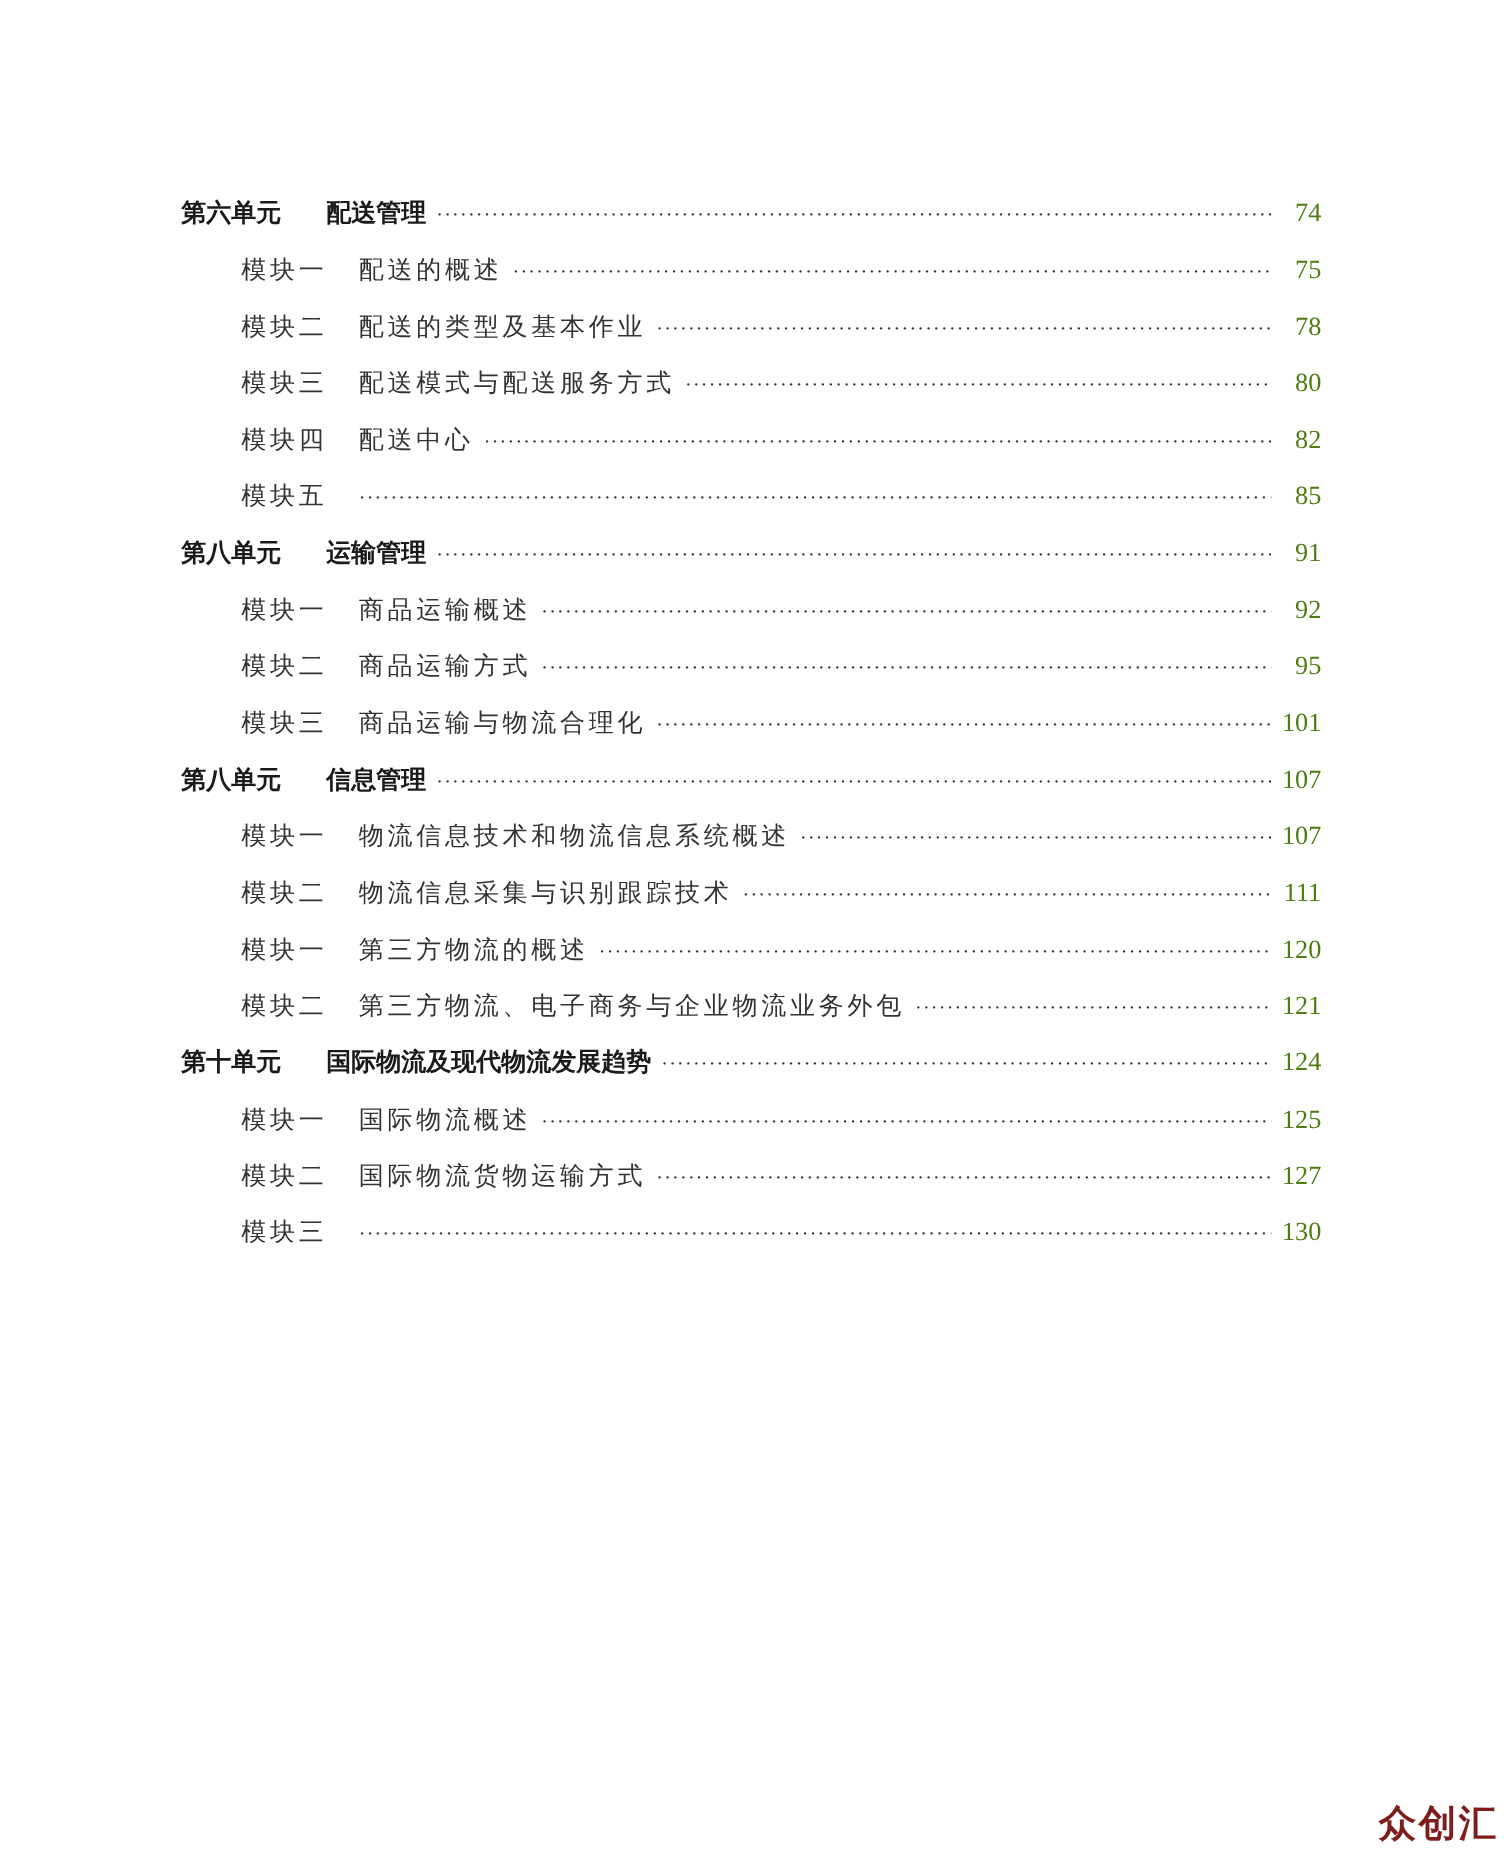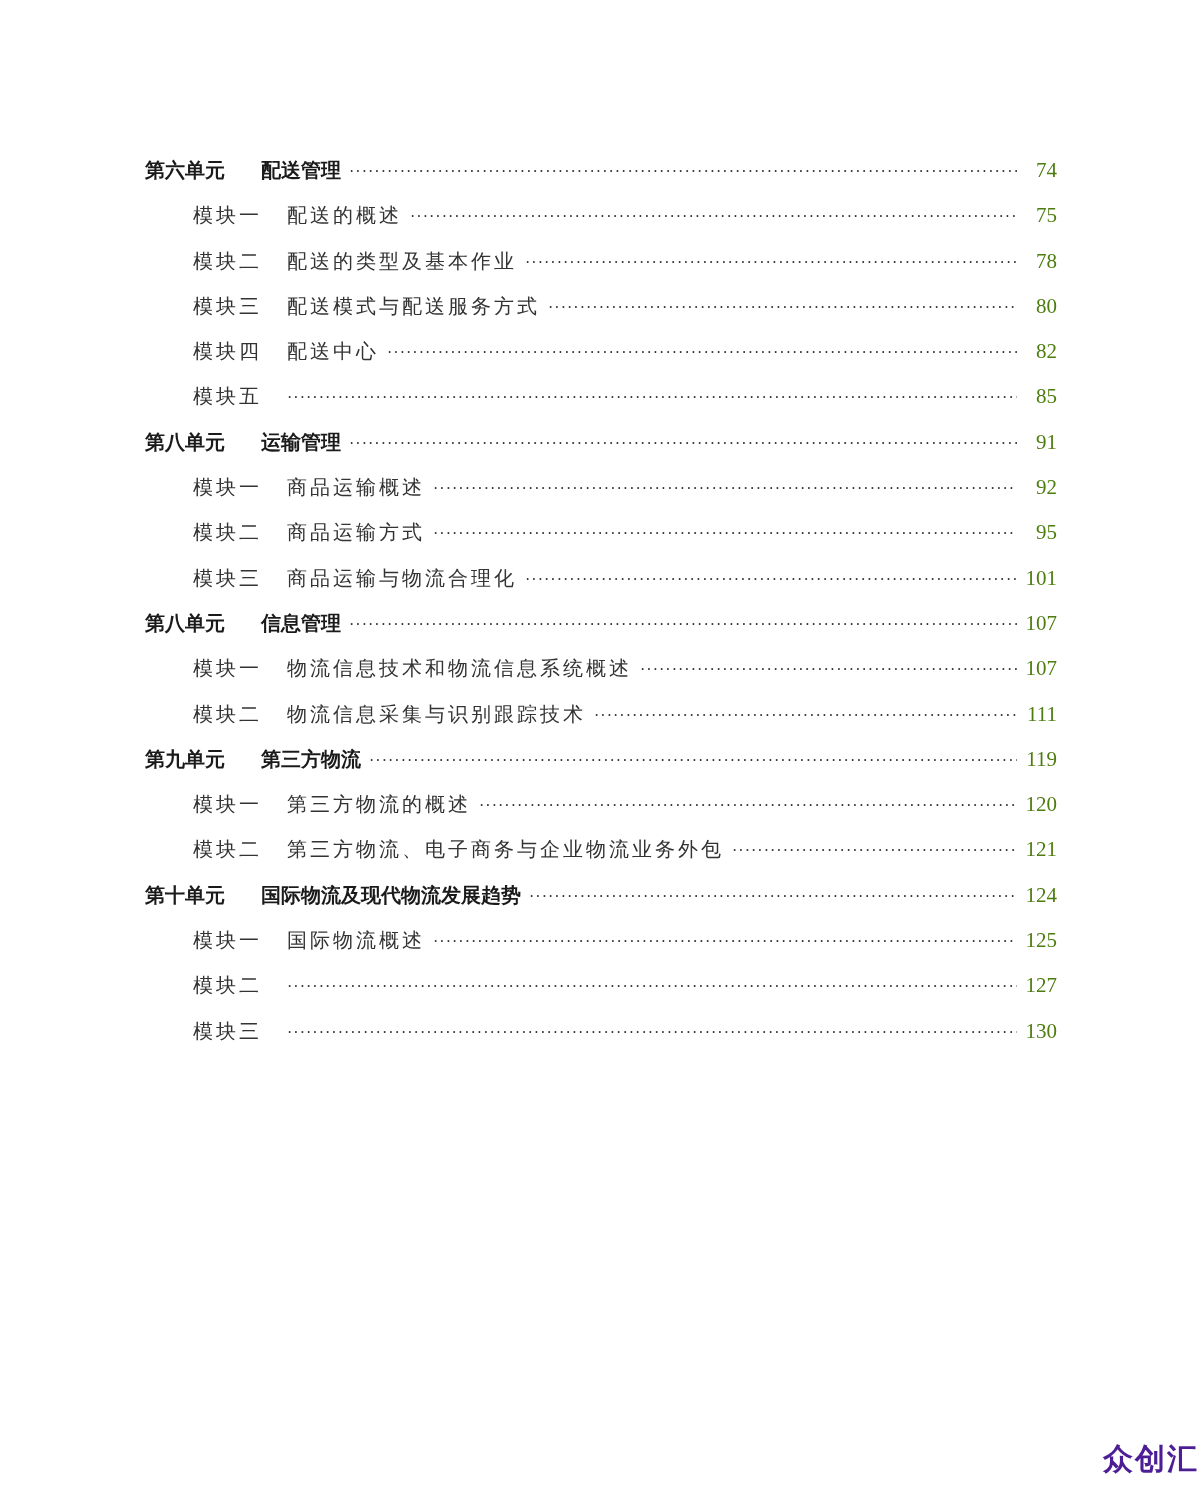--- a/index.html
+++ b/index.html
@@ -65,21 +65,21 @@
       letter-spacing: 0;
       color: #4d7c0f;
     }
     .watermark {
       position: absolute;
       right: 4px;
       bottom: 6px;
       font-family: Liberation Serif, serif;
       font-size: 30px;
       font-weight: bold;
-      color: #4c1d95;
+      color: #7f1d1d;
       letter-spacing: 2px;
     }
   </style>
 </head>
 <body>
 
 <div class="toc">
   <div class="row unit">
     <span class="num-label">第六单元</span>
     <span class="title">配送管理</span>
@@ -150,26 +150,20 @@
     <span class="title">物流信息技术和物流信息系统概述</span>
     <span class="leader"></span>
     <span class="page">107</span>
   </div>
   <div class="row module">
     <span class="num-label">模块二</span>
     <span class="title">物流信息采集与识别跟踪技术</span>
     <span class="leader"></span>
     <span class="page">111</span>
   </div>
-  <div class="row unit">
-    <span class="num-label">第九单元</span>
-    <span class="title">第三方物流</span>
-    <span class="leader"></span>
-    <span class="page">119</span>
-  </div>
   <div class="row module">
     <span class="num-label">模块一</span>
     <span class="title">第三方物流的概述</span>
     <span class="leader"></span>
     <span class="page">120</span>
   </div>
   <div class="row module">
     <span class="num-label">模块二</span>
     <span class="title">第三方物流、电子商务与企业物流业务外包</span>
     <span class="leader"></span>
@@ -182,20 +176,21 @@
     <span class="page">124</span>
   </div>
   <div class="row module">
     <span class="num-label">模块一</span>
     <span class="title">国际物流概述</span>
     <span class="leader"></span>
     <span class="page">125</span>
   </div>
   <div class="row module">
     <span class="num-label">模块二</span>
+    <span class="title">国际物流货物运输方式</span>
     <span class="leader"></span>
     <span class="page">127</span>
   </div>
   <div class="row module">
     <span class="num-label">模块三</span>
     <span class="leader"></span>
     <span class="page">130</span>
   </div>
 </div>
 

